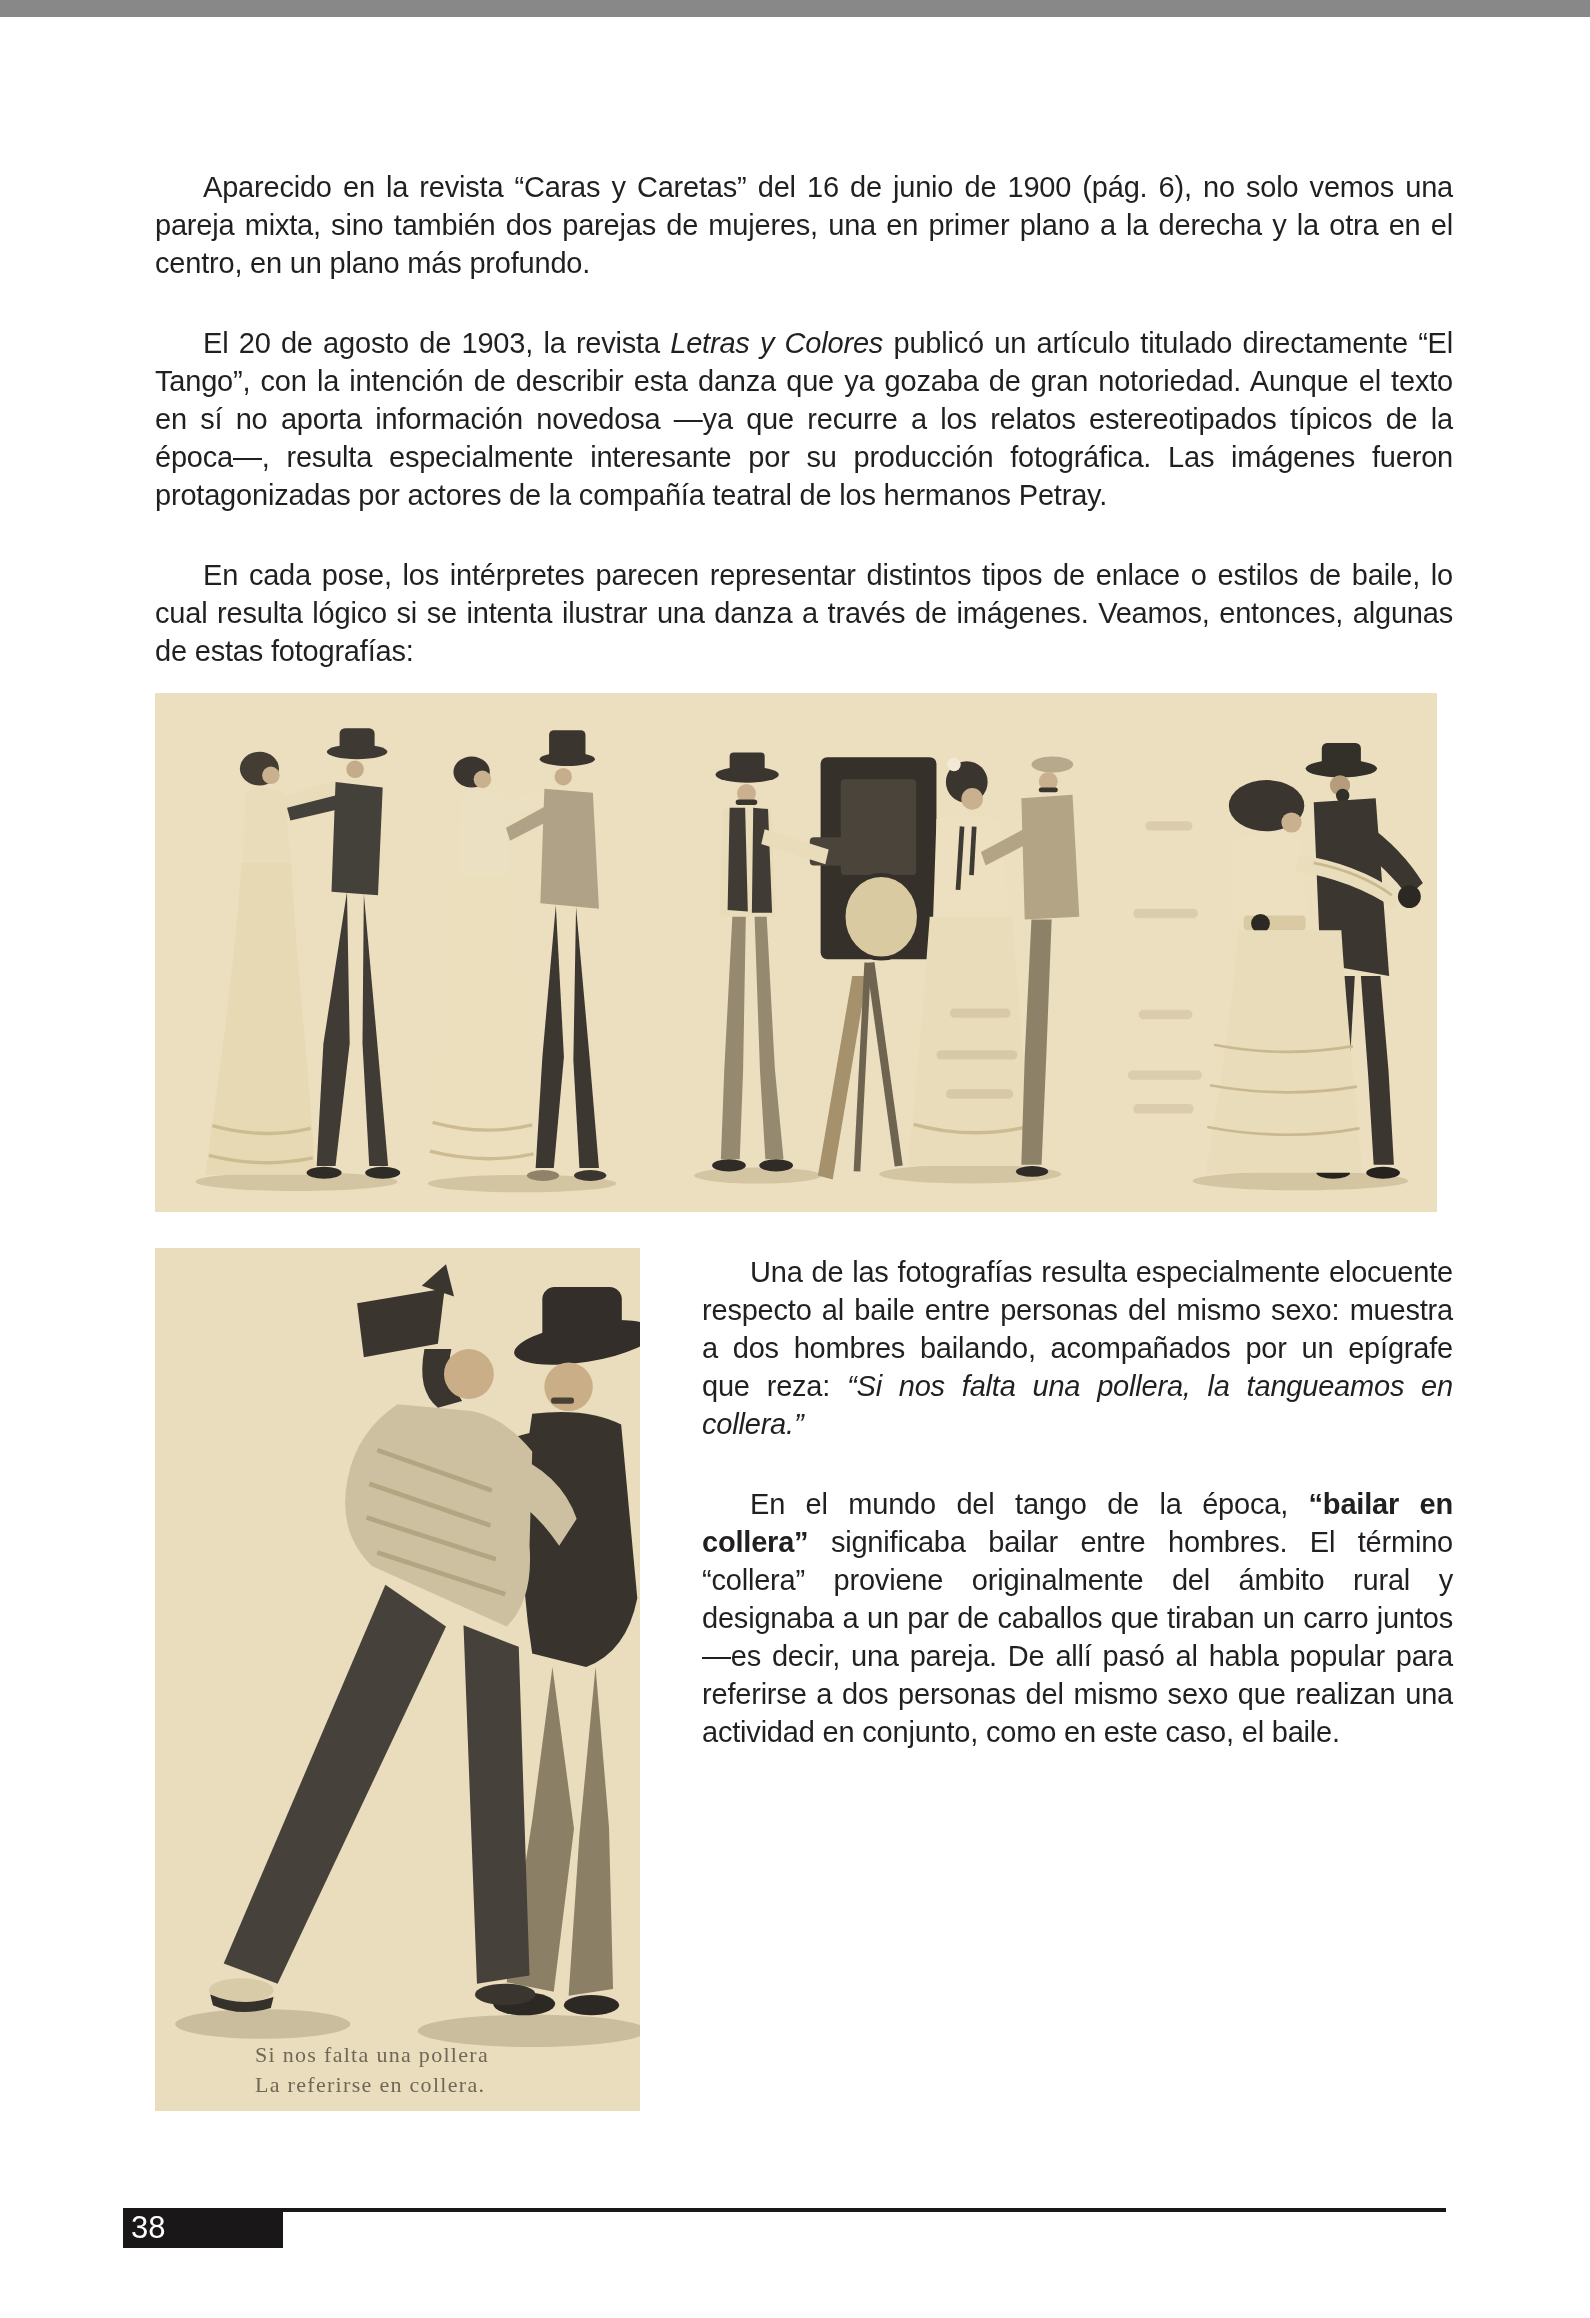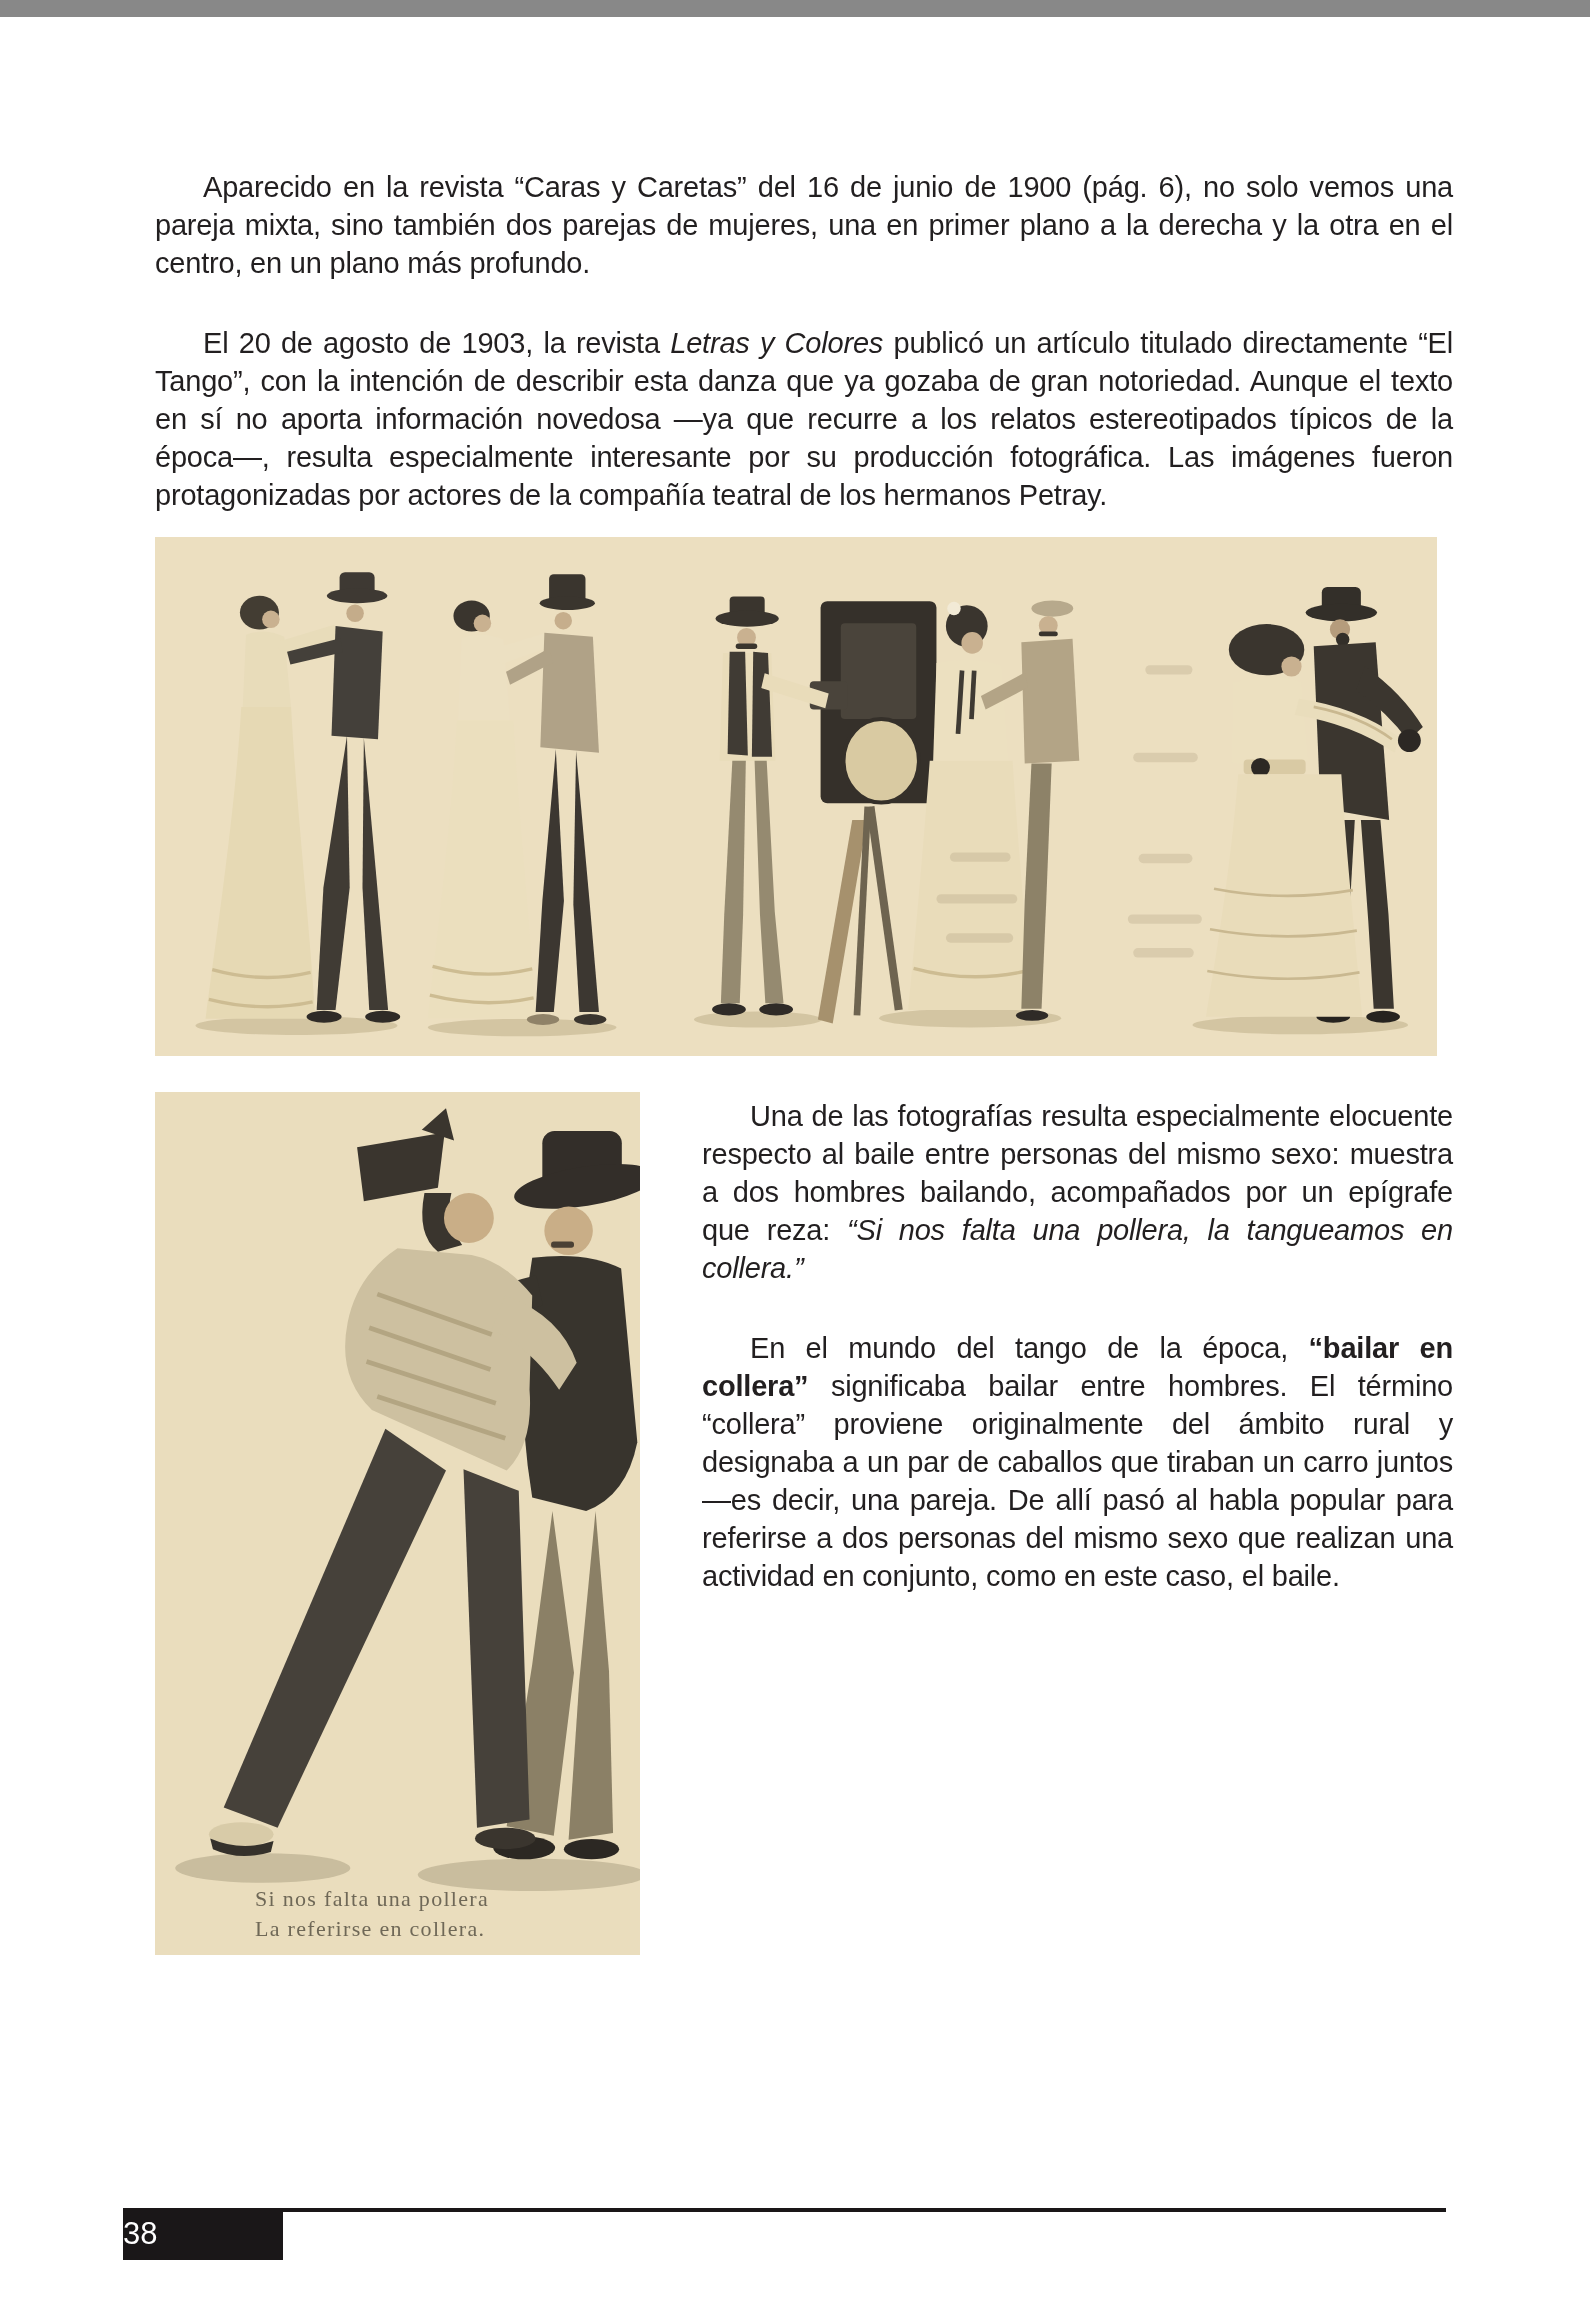--- a/index.html
+++ b/index.html
@@ -57,39 +57,40 @@
     left:123px;top:2191px;
     width:1323px;height:40px;
   }
   .footer-rule{
     position:absolute;left:0;top:0;
     width:100%;height:4px;
     background:var(--footer,#1a1718);
   }
   .page-number-box{
     position:absolute;left:0;top:0;
-    width:160px;height:52px;
+    width:160px;height:40px;
     background:var(--footer,#1a1718);
     color:#ffffff;
     font-size:31px;
     display:flex;align-items:center;
-    padding-left:0;
+    padding-left:8px;
     box-sizing:border-box;
   }
   svg{display:block;}
 </style>
 </head>
 <body>
 
 <div class="page">
 
   <div class="content">
 
     <p class="para"><span>Aparecido en la revista “Caras y Caretas” del 16 de junio de 1900 (pág. 6), no solo vemos una pareja mixta, sino también dos parejas de mujeres, una en primer plano a la derecha y la otra en el centro, en un plano más profundo.</span></p>
     <p class="para"><span>El 20 de agosto de 1903, la revista </span><span style="font-style: italic;">Letras y Colores</span><span> publicó un artículo titulado directamente “El Tango”, con la intención de describir esta danza que ya gozaba de gran notoriedad. Aunque el texto en sí no aporta información novedosa —ya que recurre a los relatos estereotipados típicos de la época—, resulta especialmente interesante por su producción fotográfica. Las imágenes fueron protagonizadas por actores de la compañía teatral de los hermanos Petray.</span></p>
+    <p class="para"><span>En cada pose, los intérpretes parecen representar distintos tipos de enlace o estilos de baile, lo cual resulta lógico si se intenta ilustrar una danza a través de imágenes. Veamos, entonces, algunas de estas fotografías:</span></p>
 
     <div class="photo photo-strip">
       <svg width="1282" height="519" viewBox="0 0 1903 770" aria-hidden="true">
 
         <g>
           <ellipse cx="210" cy="725" rx="150" ry="14" fill="#b6a67f" opacity="0.45"></ellipse>
 
           <ellipse cx="155" cy="112" rx="29" ry="25" fill="#433d33"></ellipse>
           <circle cx="172" cy="122" r="13" fill="#c9b190"></circle>
           <path d="M135,145 Q162,134 192,148 L202,252 Q166,266 130,256 Z" fill="#e8dcba"></path>

